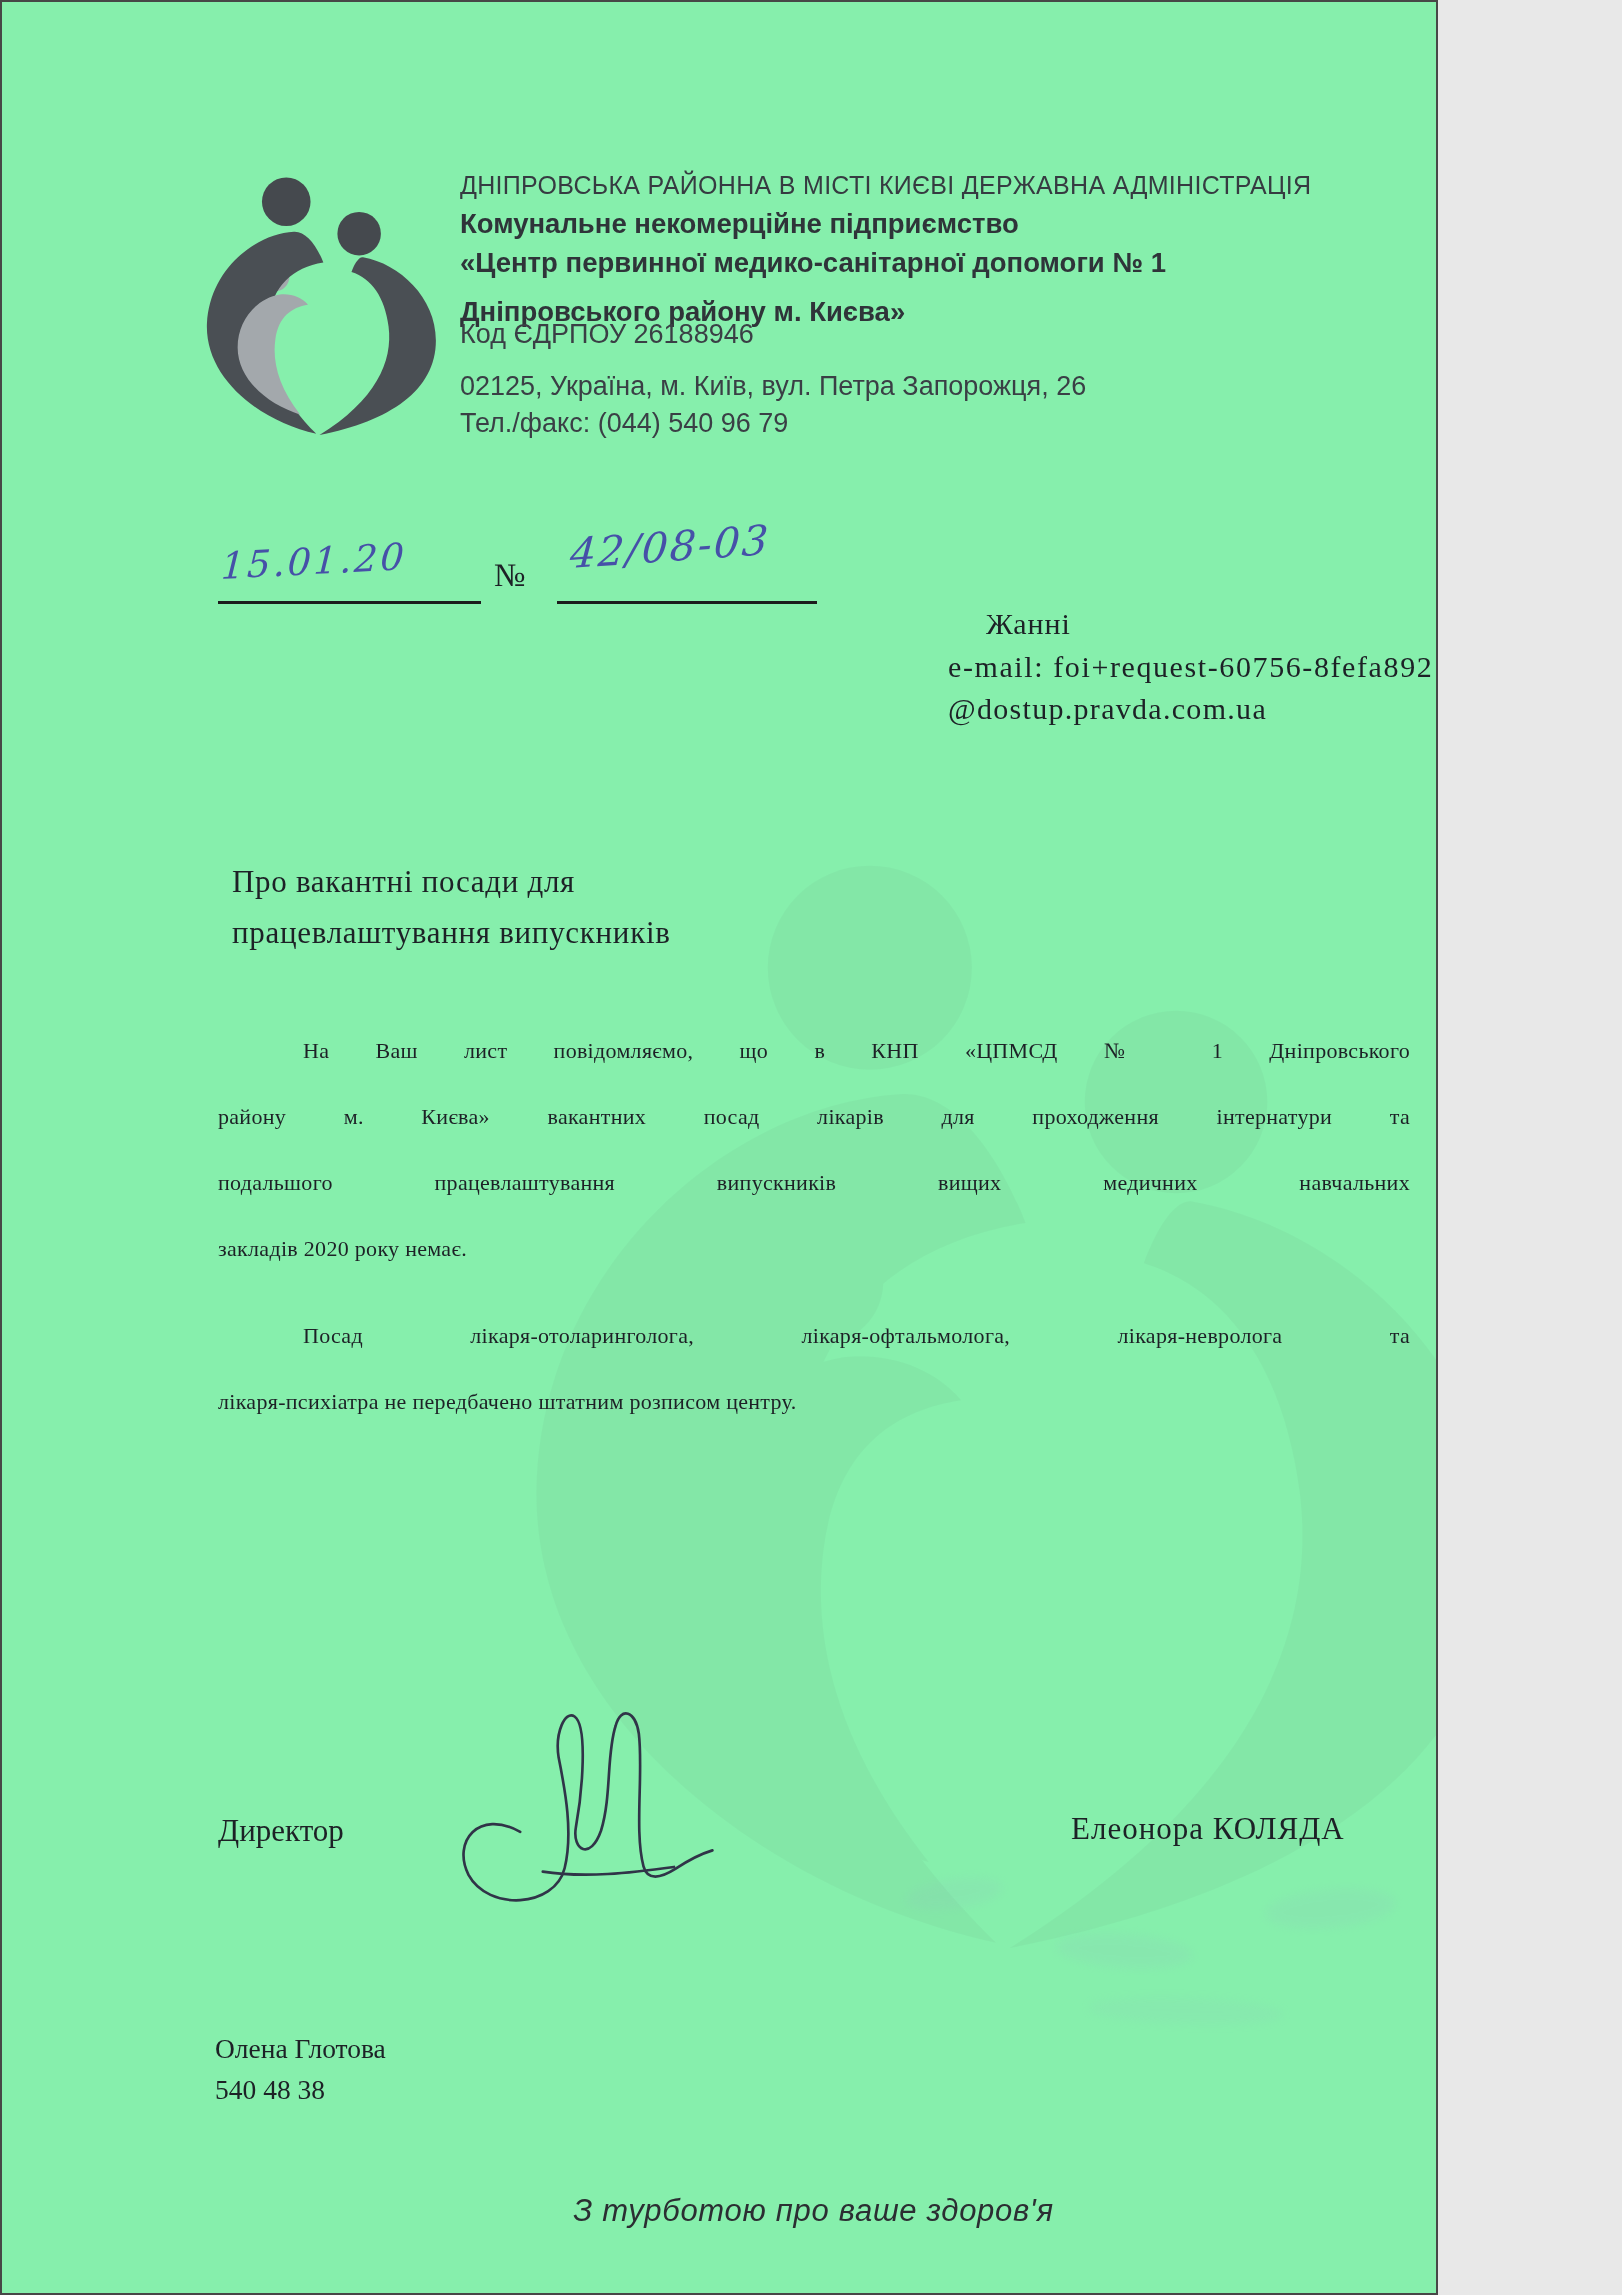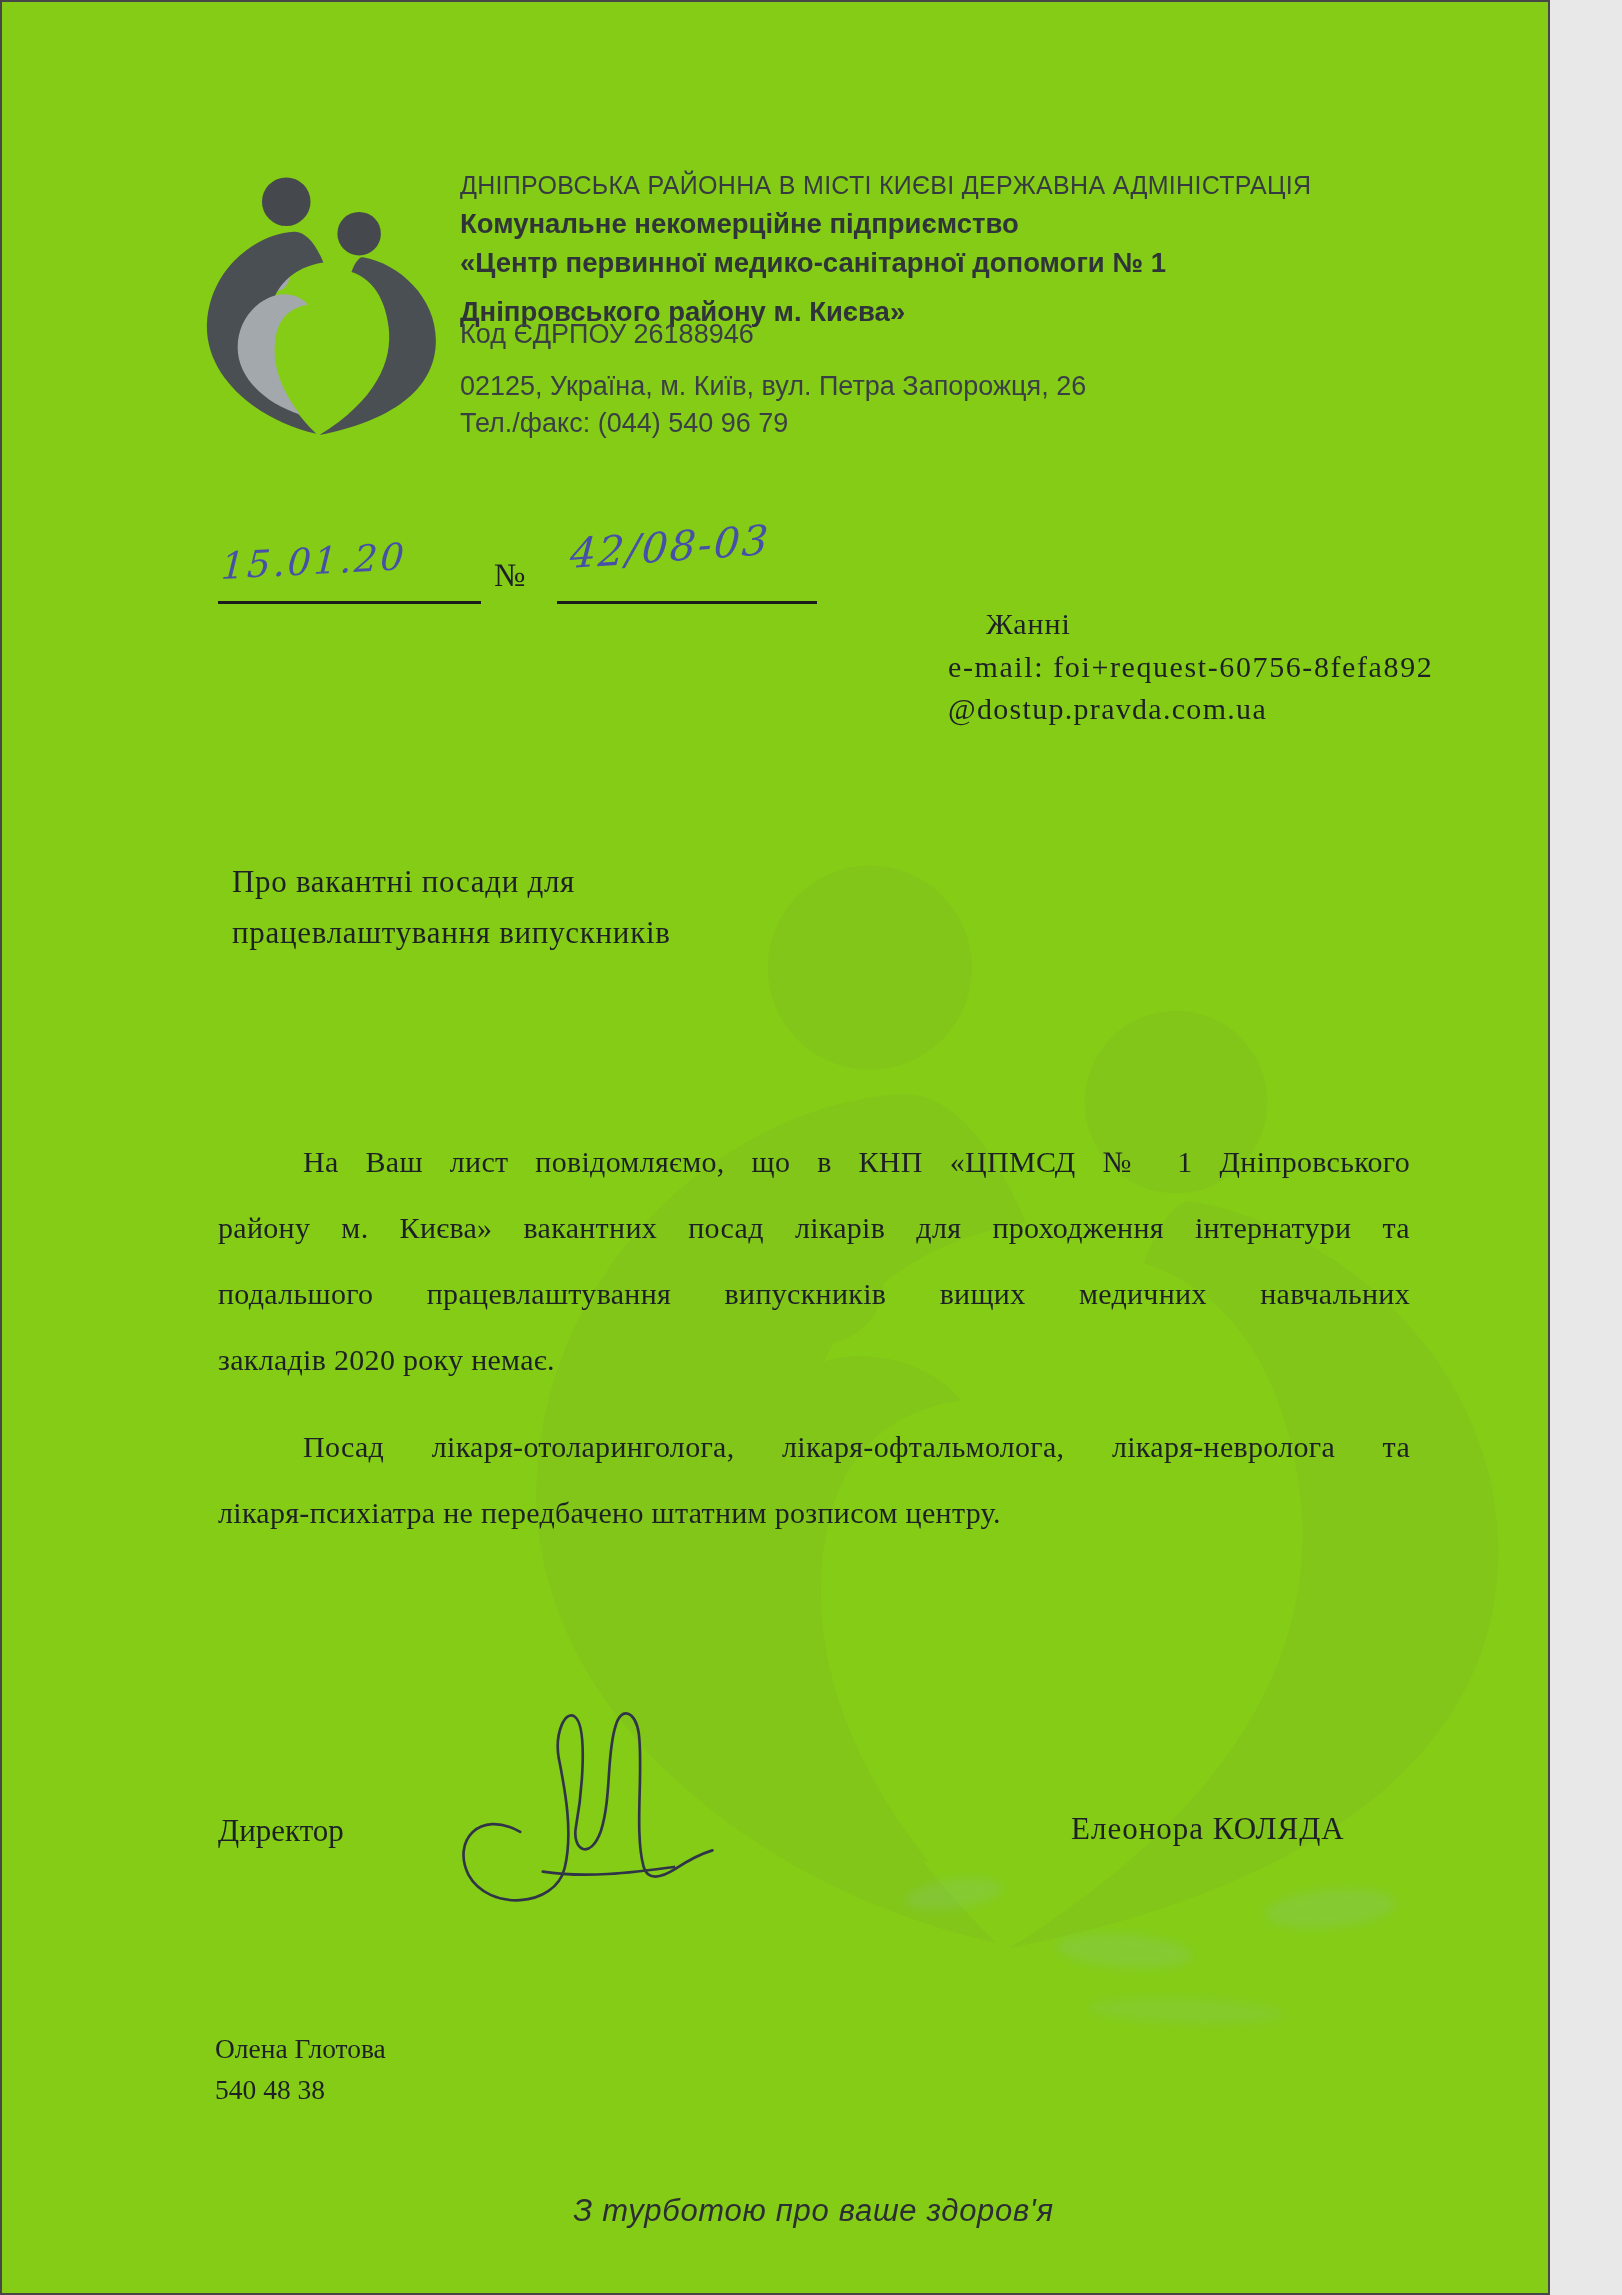--- a/index.html
+++ b/index.html
@@ -6,22 +6,22 @@
     --ink-blue:#4650a8;
     --text-dark:#1d2126;
     --header-gray:#363b41;
     --teal-bleed:#8fc4bd;
     --logo-dark:#4a4f54;
     --logo-light:#a3a8ac;
   }
   html,body{margin:0;padding:0;background:#e8e8e8;}
   #page{
     position:relative;
-    width:1550px;height:2295px;
-    background:#84cc16;
+    width:1438px;height:2295px;
+    background:#86efac;
     border:2px solid #474747;
     box-sizing:border-box;
     overflow:hidden;
     font-family:"Liberation Serif", serif;
     color:var(--text-dark);
   }
   .abs{position:absolute;}
   
   #watermark{
     left:497px;top:818px;width:1021px;height:1155px;
@@ -53,22 +53,22 @@
   
   .rcpt{left:946px;z-index:2;font-size:30px;white-space:nowrap;letter-spacing:1px;}
   #rcpt-name{left:959px;top:605px;margin-left:25px;}
   #rcpt-mail1{top:648px;letter-spacing:1.6px;}
   #rcpt-mail2{top:690px;letter-spacing:1.3px;text-align:right;}
   
   .subj{left:230px;font-size:31px;letter-spacing:0.7px;z-index:2;white-space:nowrap;}
   #subj1{top:862px;} #subj2{top:913px;}
   
   #body-block{
-    left:216px;top:1127px;width:1192px;z-index:2;
-    font-size:30px;line-height:66px;letter-spacing:0.3px;
+    left:216px;top:1016px;width:1192px;z-index:2;
+    font-size:22px;line-height:66px;letter-spacing:0.3px;
   }
   .bline{text-align:justify;text-align-last:justify;}
   .bline-last{text-align:left;}
   .indent{text-indent:85px;}
   #para2{margin-top:21px;}
   
   #dir-title{left:216px;top:1811px;font-size:31px;z-index:2;}
   #dir-name{left:1069px;top:1809px;font-size:31px;letter-spacing:1px;z-index:2;white-space:nowrap;}
   #sig{left:440px;top:1690px;width:285px;height:220px;z-index:3;}
   

